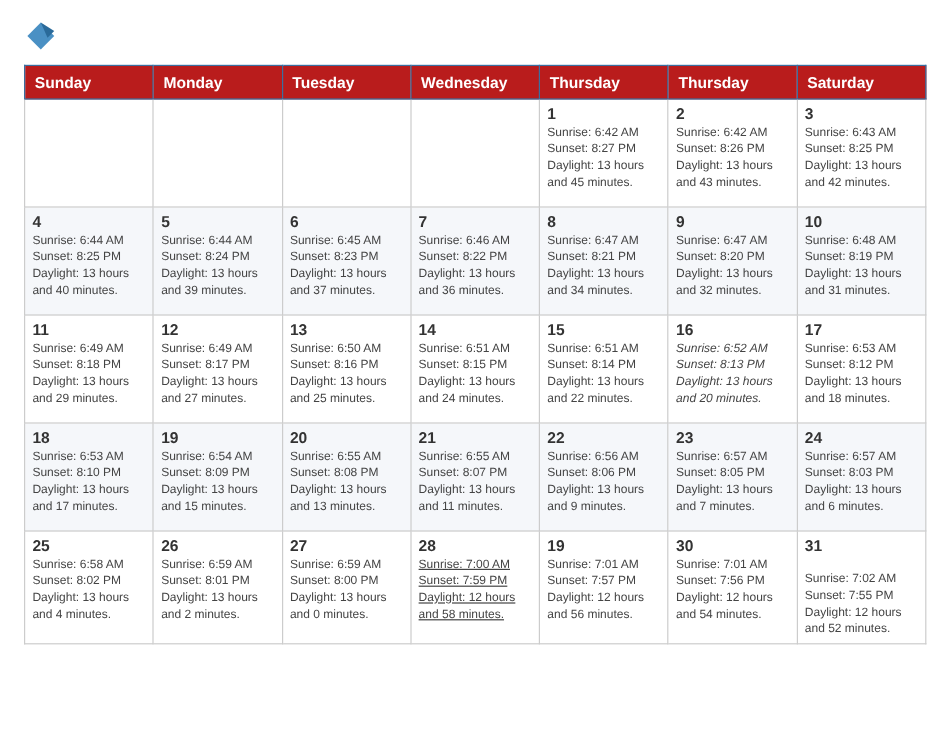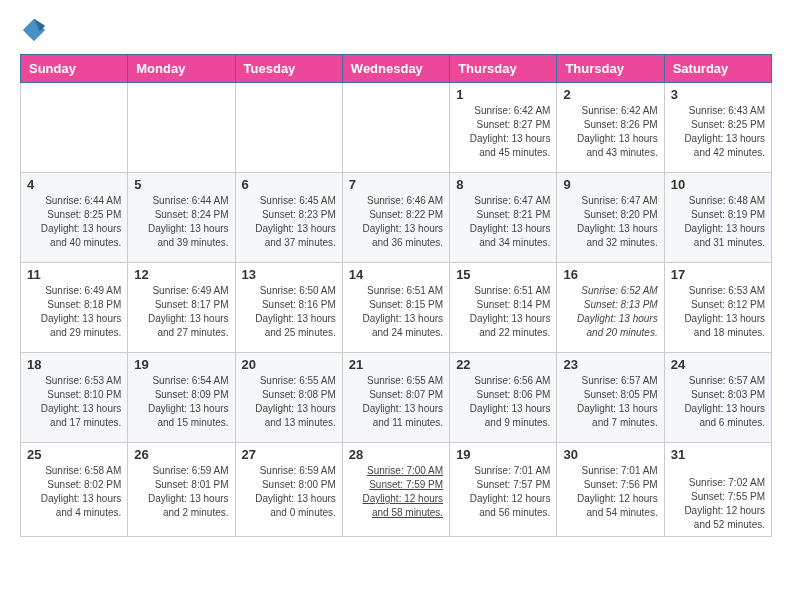--- a/index.html
+++ b/index.html
@@ -51,21 +51,21 @@
     .location-title {
       font-size: 16px;
       color: #555;
     }
     .calendar-table {
       width: 100%;
       border-collapse: collapse;
       table-layout: fixed;
     }
     .calendar-table th {
-      background: #ec4899;
+      background: #b91c1c;
       color: #fff;
       text-align: left;
       padding: 6px 8px;
       font-size: 13px;
       font-weight: bold;
       border: 1px solid #3a6fa0;
     }
     .calendar-table td {
       vertical-align: top;
       border: 1px solid #ccc;
@@ -83,21 +83,20 @@
       font-size: 13px;
       font-weight: bold;
       color: #333;
       display: block;
       margin-bottom: 2px;
     }
     .day-info {
       font-size: 10px;
       color: #444;
       line-height: 1.4;
-      text-align: right;
     }
     .empty-cell {
       background: #fff !important;
     }
   </style>
 </head>
 <body>
 
 <div class="header-area">
   <div class="logo">

